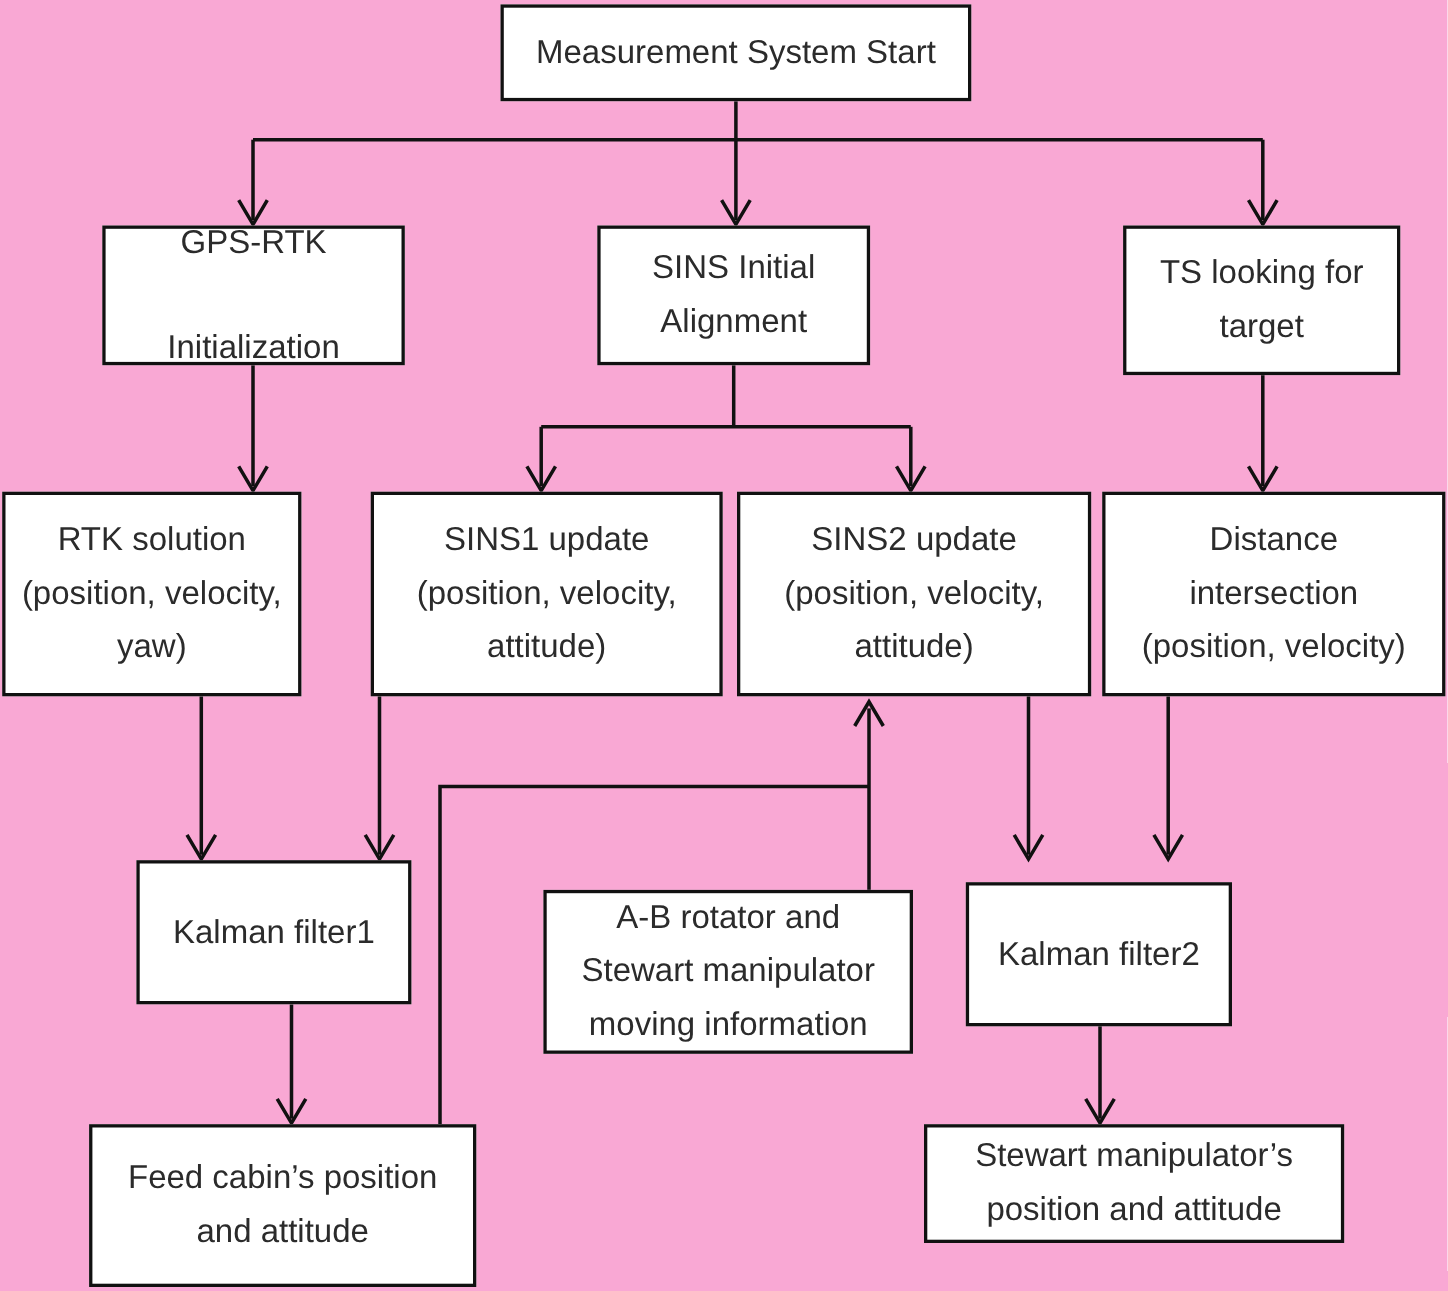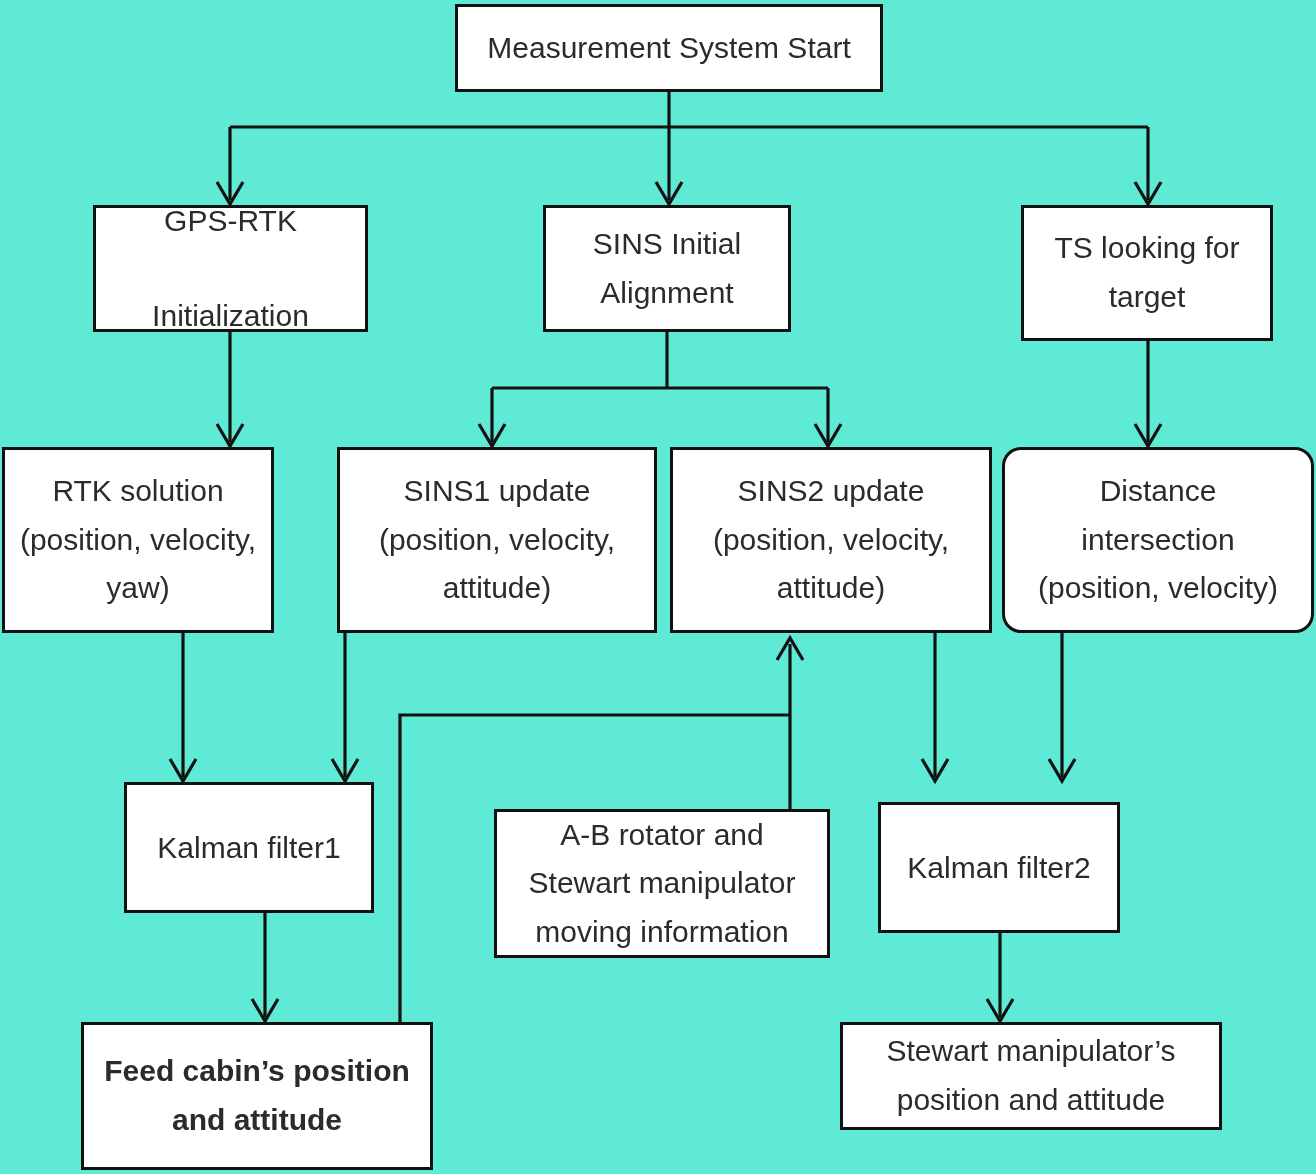--- a/index.html
+++ b/index.html
@@ -7,21 +7,21 @@
     padding: 0;
     background: #ffffff;
   }
   body {
     font-family: "Liberation Sans", sans-serif;
   }
   #diagram-root {
     position: relative;
     width: 1316px;
     height: 1174px;
-    background: #5eead4;
+    background: #f9a8d4;
     overflow: hidden;
   }
   svg.flow-svg {
     position: absolute;
     left: 0;
     top: 0;
     width: 1316px;
     height: 1174px;
     display: block;
   }
@@ -128,37 +128,37 @@
       <div class="node-box" style="left: 337px; top: 447px; width: 320px; height: 186px;">
         <span class="node-line">SINS1 update</span>
         <span class="node-line">(position, velocity,</span>
         <span class="node-line">attitude)</span>
       </div>
       <div class="node-box" style="left: 670px; top: 447px; width: 322px; height: 186px;">
         <span class="node-line">SINS2 update</span>
         <span class="node-line">(position, velocity,</span>
         <span class="node-line">attitude)</span>
       </div>
-      <div class="node-box" style="left: 1002px; top: 447px; width: 312px; height: 186px; border-radius: 19px;">
+      <div class="node-box" style="left: 1002px; top: 447px; width: 312px; height: 186px;">
         <span class="node-line">Distance</span>
         <span class="node-line">intersection</span>
         <span class="node-line">(position, velocity)</span>
       </div>
       <div class="node-box single" style="left: 124px; top: 782px; width: 250px; height: 131px;">
         <span class="node-line">Kalman filter1</span>
       </div>
       <div class="node-box" style="left: 494px; top: 809px; width: 336px; height: 149px;">
         <span class="node-line">A-B rotator and</span>
         <span class="node-line">Stewart manipulator</span>
         <span class="node-line">moving information</span>
       </div>
       <div class="node-box single" style="left: 878px; top: 782px; width: 242px; height: 131px; margin-top: 20px;">
         <span class="node-line">Kalman filter2</span>
       </div>
-      <div class="node-box" style="left: 81px; top: 1022px; width: 352px; height: 148px; font-weight: bold;">
+      <div class="node-box" style="left: 81px; top: 1022px; width: 352px; height: 148px;">
         <span class="node-line">Feed cabin’s position</span>
         <span class="node-line">and attitude</span>
       </div>
       <div class="node-box" style="left: 840px; top: 1022px; width: 382px; height: 108px;">
         <span class="node-line">Stewart manipulator’s</span>
         <span class="node-line">position and attitude</span>
       </div>
     </div>
 </div>
 

